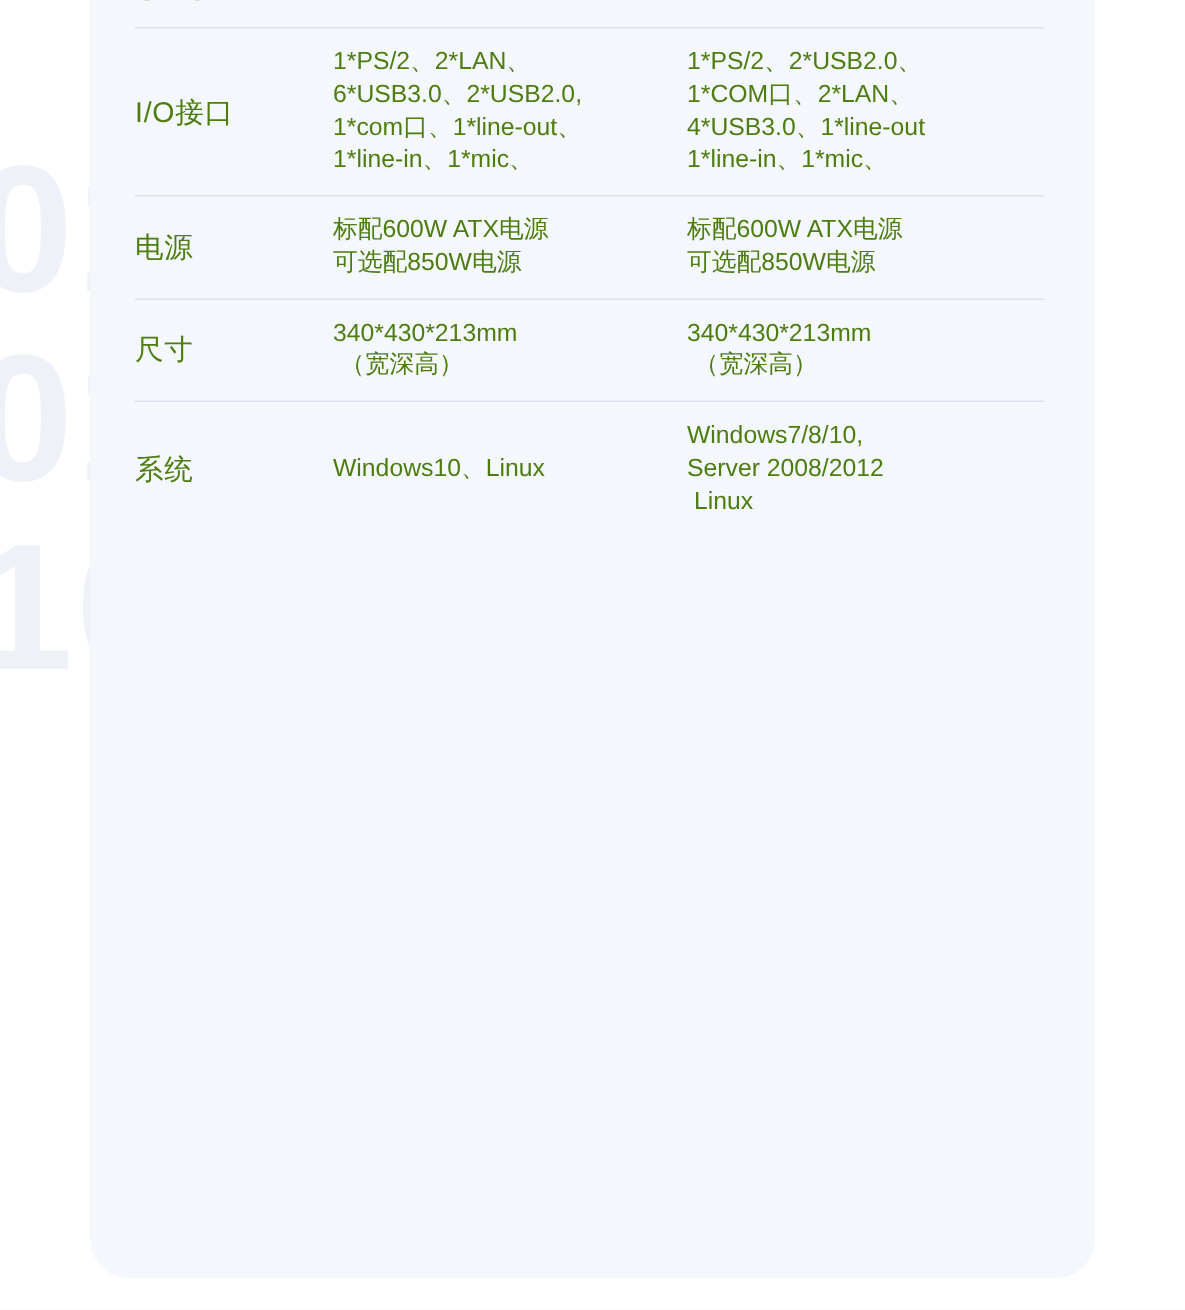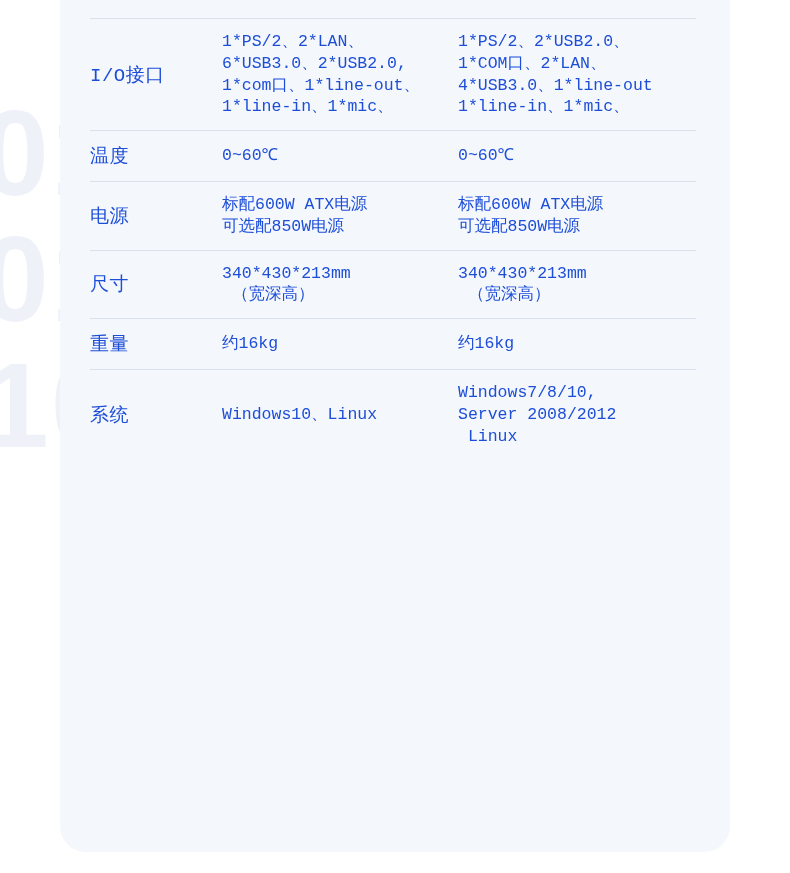--- a/index.html
+++ b/index.html
@@ -56,22 +56,21 @@
   }
   table.spec tr {
     border-bottom: 1px solid #d9e1ee;
   }
   table.spec tr:last-child {
     border-bottom: none;
   }
   table.spec td {
     vertical-align: middle;
     padding: 12px 0 12px 0;
-    color: #1d4ed8;
-    font-family: Liberation Mono, monospace;
+    color: #4d7c0f;
   }
   td.label {
     width: 132px;
     font-size: 19px;
     color: #23272f;
     padding-left: 22px;
     letter-spacing: 0.5px;
   }
   td.col-a {
     width: 236px;
@@ -134,29 +133,20 @@
               <span class="cell-line">1*PS/2、2*USB2.0、</span>
               <span class="cell-line">1*COM口、2*LAN、</span>
               <span class="cell-line">4*USB3.0、1*line-out</span>
               <span class="cell-line">1*line-in、1*mic、</span>
             </td>
           </tr>
 
 
 
 
-          <tr class="row-temp">
-            <td class="label">温度</td>
-            <td class="col-a">
-              <span class="cell-line">0~60℃</span>
-            </td>
-            <td class="col-b">
-              <span class="cell-line">0~60℃</span>
-            </td>
-          </tr>
 
           <tr class="row-power">
             <td class="label">电源</td>
             <td class="col-a">
               <span class="cell-line">标配600W ATX电源</span>
               <span class="cell-line">可选配850W电源</span>
             </td>
             <td class="col-b">
               <span class="cell-line">标配600W ATX电源</span>
               <span class="cell-line">可选配850W电源</span>
@@ -168,29 +158,20 @@
             <td class="col-a">
               <span class="cell-line">340*430*213mm</span>
               <span class="cell-line"> （宽深高）</span>
             </td>
             <td class="col-b">
               <span class="cell-line">340*430*213mm</span>
               <span class="cell-line"> （宽深高）</span>
             </td>
           </tr>
 
-          <tr class="row-weight">
-            <td class="label">重量</td>
-            <td class="col-a">
-              <span class="cell-line">约16kg</span>
-            </td>
-            <td class="col-b">
-              <span class="cell-line">约16kg</span>
-            </td>
-          </tr>
 
           <tr class="row-os">
             <td class="label">系统</td>
             <td class="col-a">
               <span class="cell-line">Windows10、Linux</span>
             </td>
             <td class="col-b">
               <span class="cell-line">Windows7/8/10,</span>
               <span class="cell-line">Server 2008/2012</span>
               <span class="cell-line"> Linux</span>

